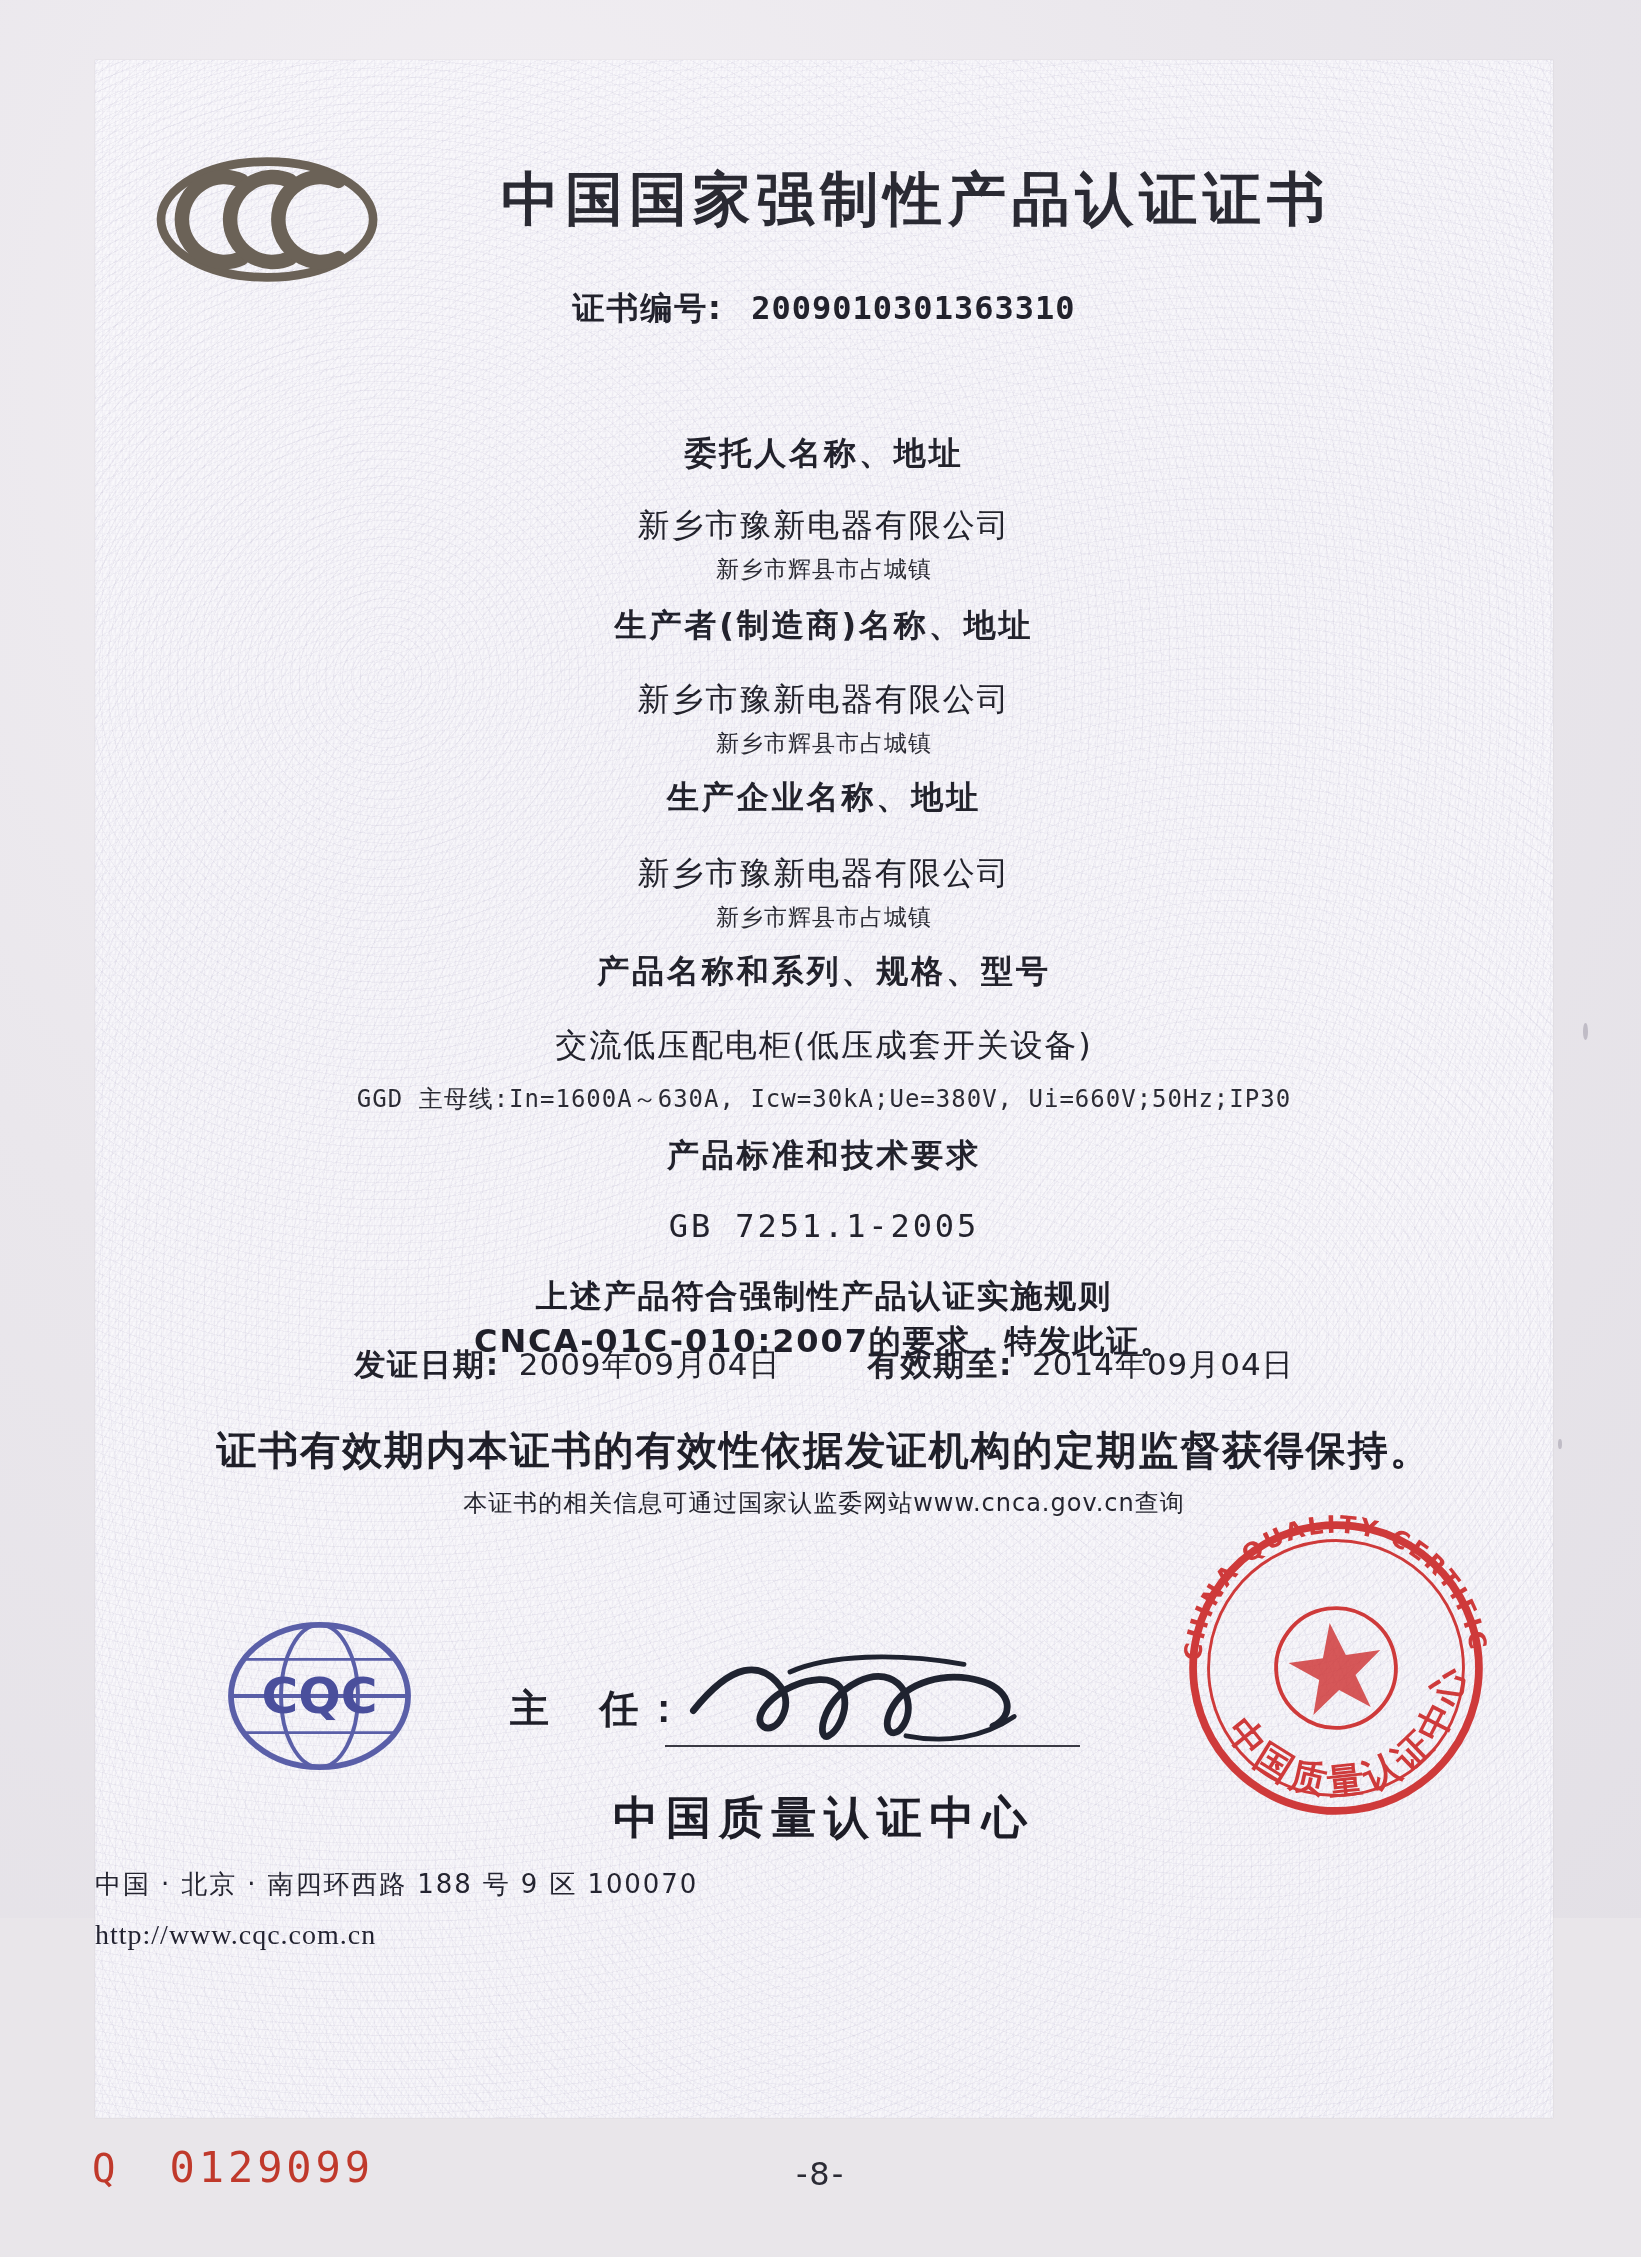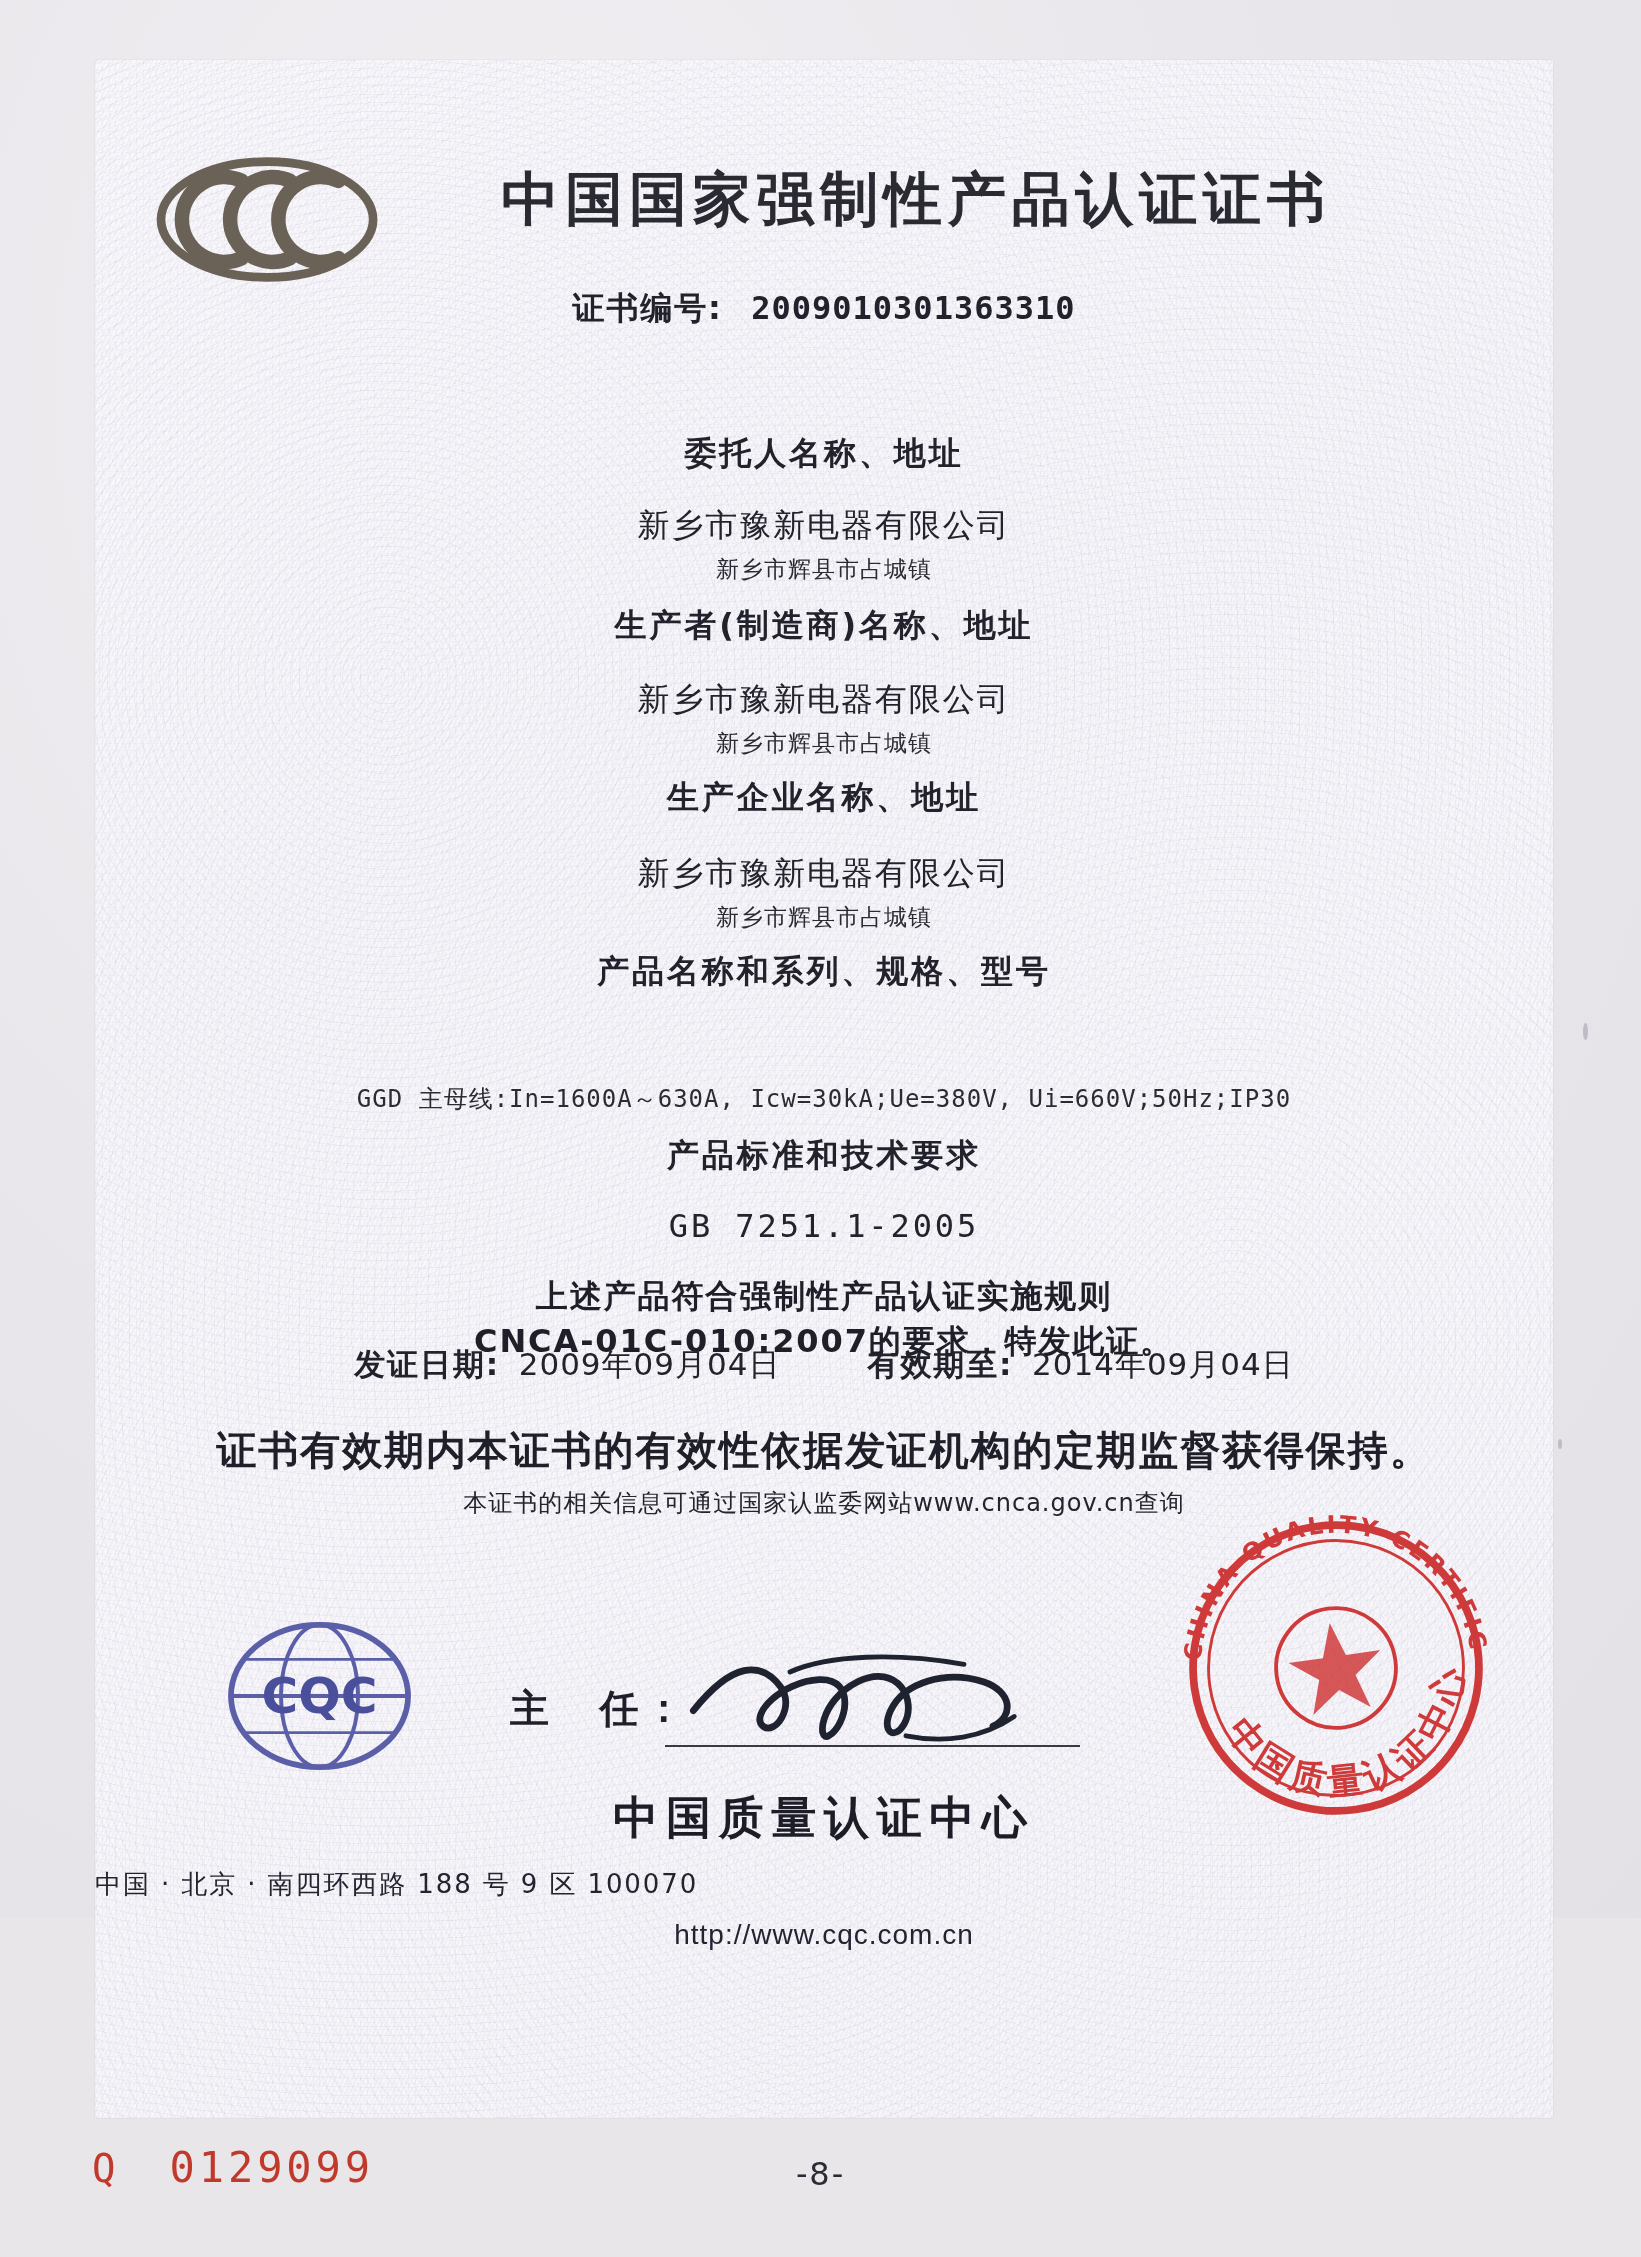--- a/index.html
+++ b/index.html
@@ -98,23 +98,23 @@
   #signature{position:absolute;left:579px;top:1583px;width:406px;height:116px;}
   #org-name{
     position:absolute;top:1728px;left:0;width:1458px;text-align:center;
     font-size:45px;font-weight:bold;color:#1d1d27;letter-spacing:7.7px;
   }
   #org-addr{
     position:absolute;top:1807px;left:0;width:1458px;text-align:left;
     font-size:26px;color:#242430;letter-spacing:1.9px;
   }
   #org-url{
-    position:absolute;top:1859px;left:0;width:1458px;text-align:center;
+    position:absolute;top:1859px;left:0;width:1458px;
     font-size:28px;color:#232331;letter-spacing:1px;
-    font-family:Liberation Sans, sans-serif;
+    font-family:Liberation Serif, serif;
   }
   
   #seal{position:absolute;left:1072px;top:1439px;width:338px;height:338px;opacity:.92;}
   
   #serial{
     position:absolute;left:92px;top:2143px;
     font-family:"DejaVu Sans Mono","Liberation Mono",monospace;
     font-size:42px;color:#c0392b;letter-spacing:3.9px;
   }
   #serial .q{font-size:39px;}
@@ -154,20 +154,21 @@
 
       <div class="center sec-head" style="top:544px;">生产者(制造商)名称、地址</div>
       <div class="center line-lg" style="top:618px;">新乡市豫新电器有限公司</div>
       <div class="center line-sm" style="top:668px;">新乡市辉县市占城镇</div>
 
       <div class="center sec-head" style="top:716px;">生产企业名称、地址</div>
       <div class="center line-lg" style="top:792px;">新乡市豫新电器有限公司</div>
       <div class="center line-sm" style="top:842px;">新乡市辉县市占城镇</div>
 
       <div class="center sec-head" style="top:890px;">产品名称和系列、规格、型号</div>
+      <div class="center line-lg" style="top:964px;">交流低压配电柜(低压成套开关设备)</div>
       <div class="center line-sm mono" style="top:1023px;font-size:24px;">GGD 主母线:In=1600A～630A, Icw=30kA;Ue=380V, Ui=660V;50Hz;IP30</div>
 
       <div class="center sec-head" style="top:1074px;">产品标准和技术要求</div>
       <div class="center line-lg mono" style="top:1147px;letter-spacing:2.9px;">GB 7251.1-2005</div>
 
       <div class="center note-strong" style="top:1215px;">上述产品符合强制性产品认证实施规则</div>
       <div class="center note-strong" style="top:1260px;">CNCA-01C-010:2007的要求，特发此证。</div>
 
       <div id="dates">
         <div class="dates-inner">

